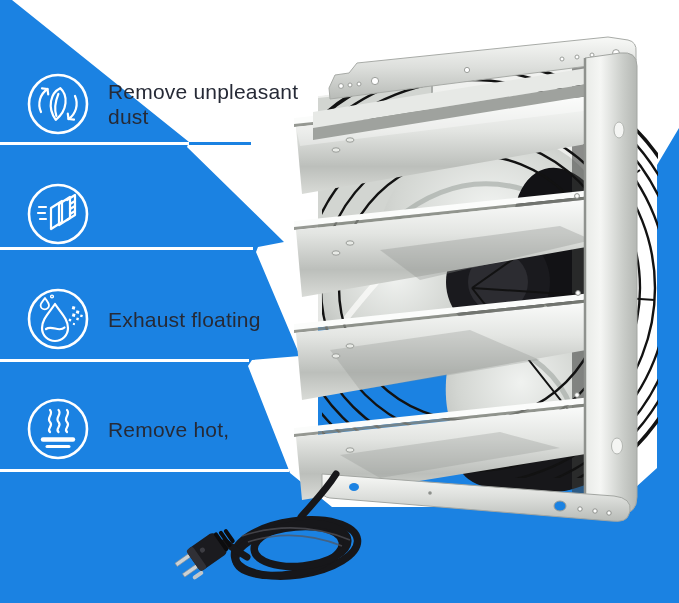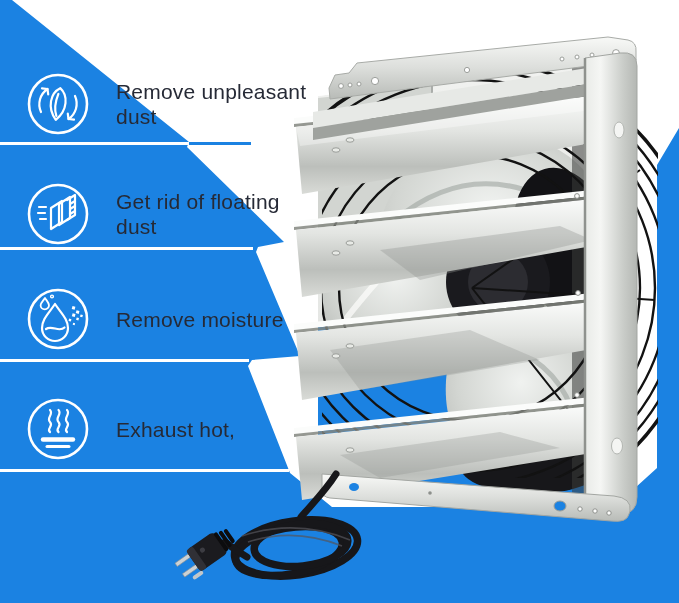--- a/index.html
+++ b/index.html
@@ -3,21 +3,21 @@
 <meta charset="utf-8">
 <style>
   html,body{margin:0;padding:0;background:#666;}
   .stage{
     position:relative;width:679px;height:603px;overflow:hidden;
     background:#1b82e2;
     font-family:"Liberation Sans","DejaVu Sans",sans-serif;
   }
   .bg-art{position:absolute;inset:0;width:679px;height:603px;display:block;}
   .feature-row{
-    position:absolute;left:26px;display:flex;align-items:center;gap:26px;width:300px;
+    position:absolute;left:26px;display:flex;align-items:center;gap:18px;width:300px;
   }
   .row-1{top:72px;}  .row-2{top:182px;}  .row-3{top:287px;}  .row-4{top:397px;}
   .fi{width:64px;height:64px;flex:0 0 64px;}
   .fi *{vector-effect:none;}
   .fi .st{stroke:#fff;fill:none;stroke-width:2.2;stroke-linecap:round;stroke-linejoin:round;}
   .fi .ring{stroke:#fff;fill:none;stroke-width:2.6;}
   .feature-text{
     color:#262a36;font-size:21px;line-height:25px;font-weight:400;letter-spacing:.2px;
   }
   .feature-text span{display:block;white-space:nowrap;}
@@ -238,24 +238,20 @@
     <svg class="fi" viewBox="0 0 64 64">
       <circle class="ring" cx="32" cy="32" r="29"></circle>
       <g class="st" stroke-width="2">
         <path d="M25,26 l11,-7 v21 l-11,7 Z"></path>
         <path d="M33,22 l11,-7 v21 l-11,7 Z"></path>
         <path d="M41,18 l8,-5 v20 l-8,5"></path>
         <path d="M44,22 l5,-3 M44,27 l5,-3 M44,32 l5,-3"></path>
         <path d="M13,25 h7 M12,31 h7 M14,37 h6"></path>
       </g>
     </svg>
-    <div class="feature-text">
-      <span>Get rid of floating</span>
-      <span>dust</span>
-    </div>
   </div>
 
   <div class="feature-row row-3">
     <svg class="fi" viewBox="0 0 64 64">
       <circle class="ring" cx="32" cy="32" r="29"></circle>
       <g class="st">
         <path d="M29,17 C35,26 42,32 42,41 A13,13 0 1 1 16,41 C16,32 23,26 29,17 Z"></path>
         <path d="M20,42 C26,37.5 33,46 38.5,40.5"></path>
         <path d="M19,11 C21,14 23,16 23,18.2 A4.2,4.2 0 1 1 14.6,18.2 C14.6,16 17,14 19,11 Z" stroke-width="1.8"></path>
         <circle cx="26" cy="9.5" r="1.4" stroke-width="1.4"></circle>
@@ -264,36 +260,36 @@
         <rect x="44" y="20" width="3" height="3"></rect>
         <rect x="49" y="23" width="3" height="3"></rect>
         <rect x="54" y="26" width="2.4" height="2.4"></rect>
         <rect x="46" y="27" width="3" height="3"></rect>
         <rect x="51" y="30" width="2.4" height="2.4"></rect>
         <rect x="44" y="33" width="2.4" height="2.4"></rect>
         <rect x="49" y="36" width="2" height="2"></rect>
       </g>
     </svg>
     <div class="feature-text">
-      <span>Remove moisture</span>
+      <span>Exhaust floating</span>
       <span></span>
     </div>
   </div>
 
   <div class="feature-row row-4">
     <svg class="fi" viewBox="0 0 64 64">
       <circle class="ring" cx="32" cy="32" r="29"></circle>
       <g class="st" stroke-width="2.4">
         <path d="M24,13 c4,4 -4,8 0,12 c4,4 -4,7 0,10"></path>
         <path d="M32.5,13 c4,4 -4,8 0,12 c4,4 -4,7 0,10"></path>
         <path d="M41,13 c4,4 -4,8 0,12 c4,4 -4,7 0,10"></path>
       </g>
       <g class="st">
         <path d="M17,42.5 H47" stroke-width="4.4"></path>
         <path d="M21,49.5 H43" stroke-width="3"></path>
       </g>
     </svg>
     <div class="feature-text">
-      <span>Exhaust hot,</span>
+      <span>Remove hot,</span>
     </div>
   </div>
 
 </div>
 
 </body></html>

